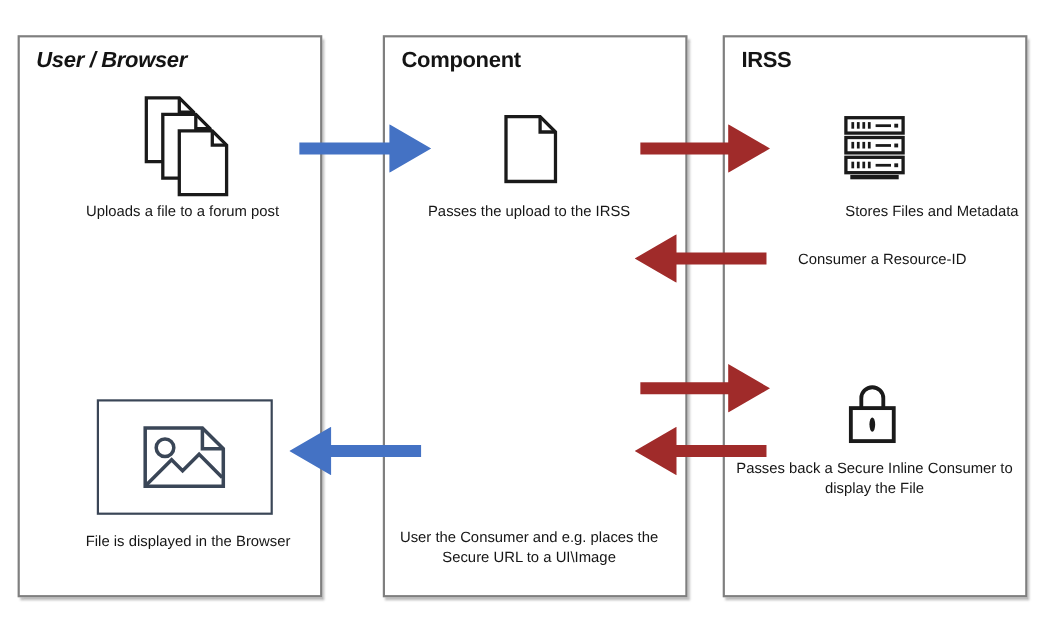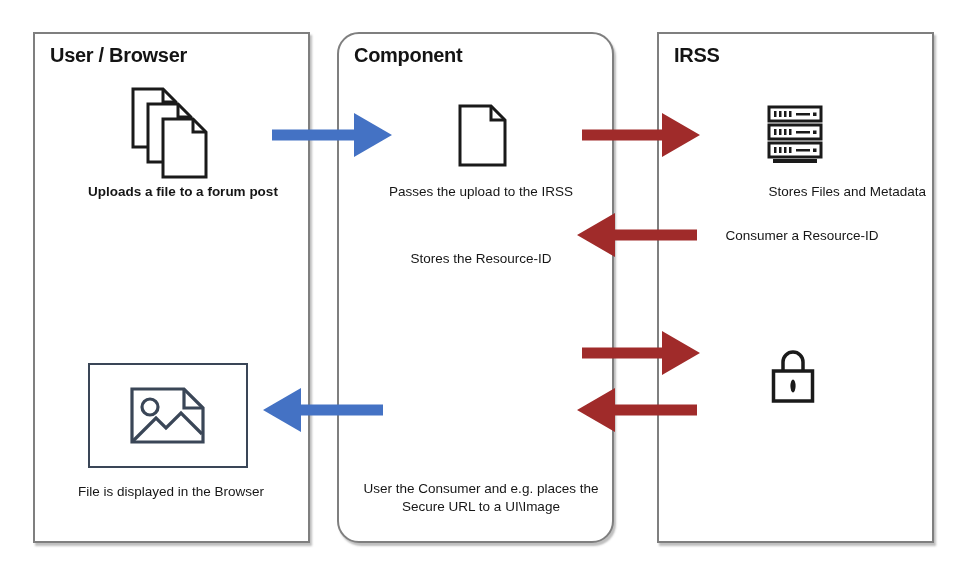--- a/index.html
+++ b/index.html
@@ -24,24 +24,24 @@
     position:absolute;left:88px;top:363px;width:160px;height:105px;box-sizing:border-box;
     border:2px solid #3a4657;display:flex;align-items:center;justify-content:center;background:#fff;
   }
   svg{display:block;}
 </style>
 </head>
 <body>
 
 <div id="stage">
 
-  <div class="col" style="left:33px;">
+  <div class="col" style="left:16px;font-style:italic;">
     <div class="col-title">User / Browser</div>
   </div>
-  <div class="col" style="left:337px;border-radius:22px;">
+  <div class="col" style="left:348px;">
     <div class="col-title">Component</div>
   </div>
   <div class="col" style="left:657px;text-align:center;">
     <div class="col-title">IRSS</div>
   </div>
 
   <svg class="abs" style="left:131px;top:87px;" width="78" height="92" viewBox="0 0 78 92">
     <g fill="#ffffff" stroke="#1a1a1a" stroke-width="3" stroke-linejoin="miter">
       <path d="M2,2 h30 l13,13 v45 h-43 z"></path>
       <path d="M32,2 v13 h13" fill="none"></path>
@@ -122,29 +122,29 @@
   </svg>
 
   <svg class="abs" style="left:577px;top:388px;" width="120" height="44" viewBox="0 0 120 44">
     <polygon points="120,16.5 38,16.5 38,0 0,22 38,44 38,27.5 120,27.5" fill="#A02B2A"></polygon>
   </svg>
 
   <svg class="abs" style="left:263px;top:388px;" width="120" height="44" viewBox="0 0 120 44">
     <polygon points="120,16.5 38,16.5 38,0 0,22 38,44 38,27.5 120,27.5" fill="#4472C4"></polygon>
   </svg>
 
-  <div class="lbl" style="left:52px;top:183px;width:262px;font-weight:bold;">Uploads a file to a forum post</div>
+  <div class="lbl" style="left:35px;top:183px;width:262px;">Uploads a file to a forum post</div>
 
   <div class="lbl" style="left:350px;top:183px;width:262px;">Passes the upload to the IRSS</div>
 
   <div class="lbl" style="left:664px;top:183px;width:262px;text-align:right;">Stores Files and Metadata</div>
 
   <div class="lbl" style="left:697px;top:227px;width:210px;">Consumer a Resource-ID</div>
 
-  <div class="lbl" style="left:350px;top:250px;width:262px;">Stores the Resource-ID</div>
 
 
+  <div class="lbl" style="left:664px;top:417px;width:262px;">Passes back a Secure Inline Consumer to display the File</div>
 
   <div class="lbl" style="left:355px;top:480px;width:252px;">User the Consumer and e.g. places the Secure URL to a UI\Image</div>
 
   <div class="lbl" style="left:40px;top:483px;width:262px;">File is displayed in the Browser</div>
 
 </div>
 
 </body></html>

